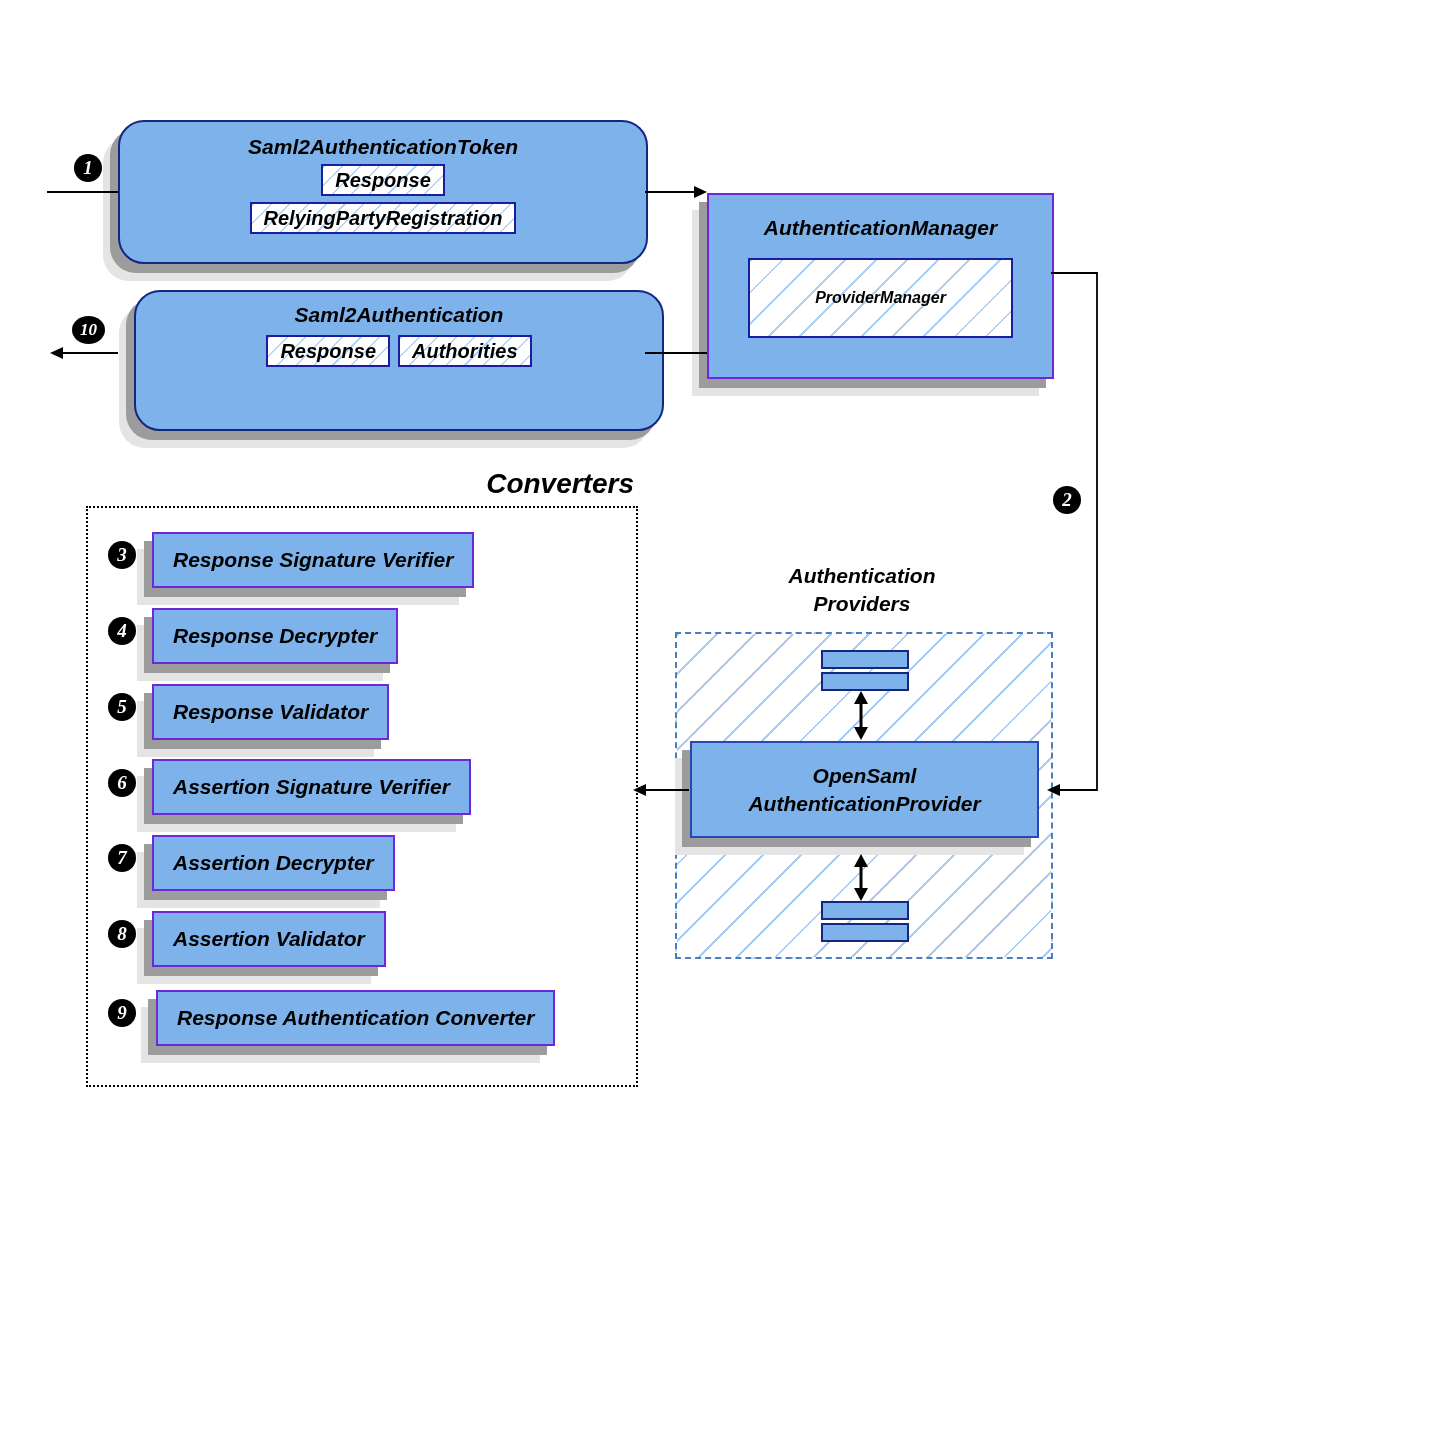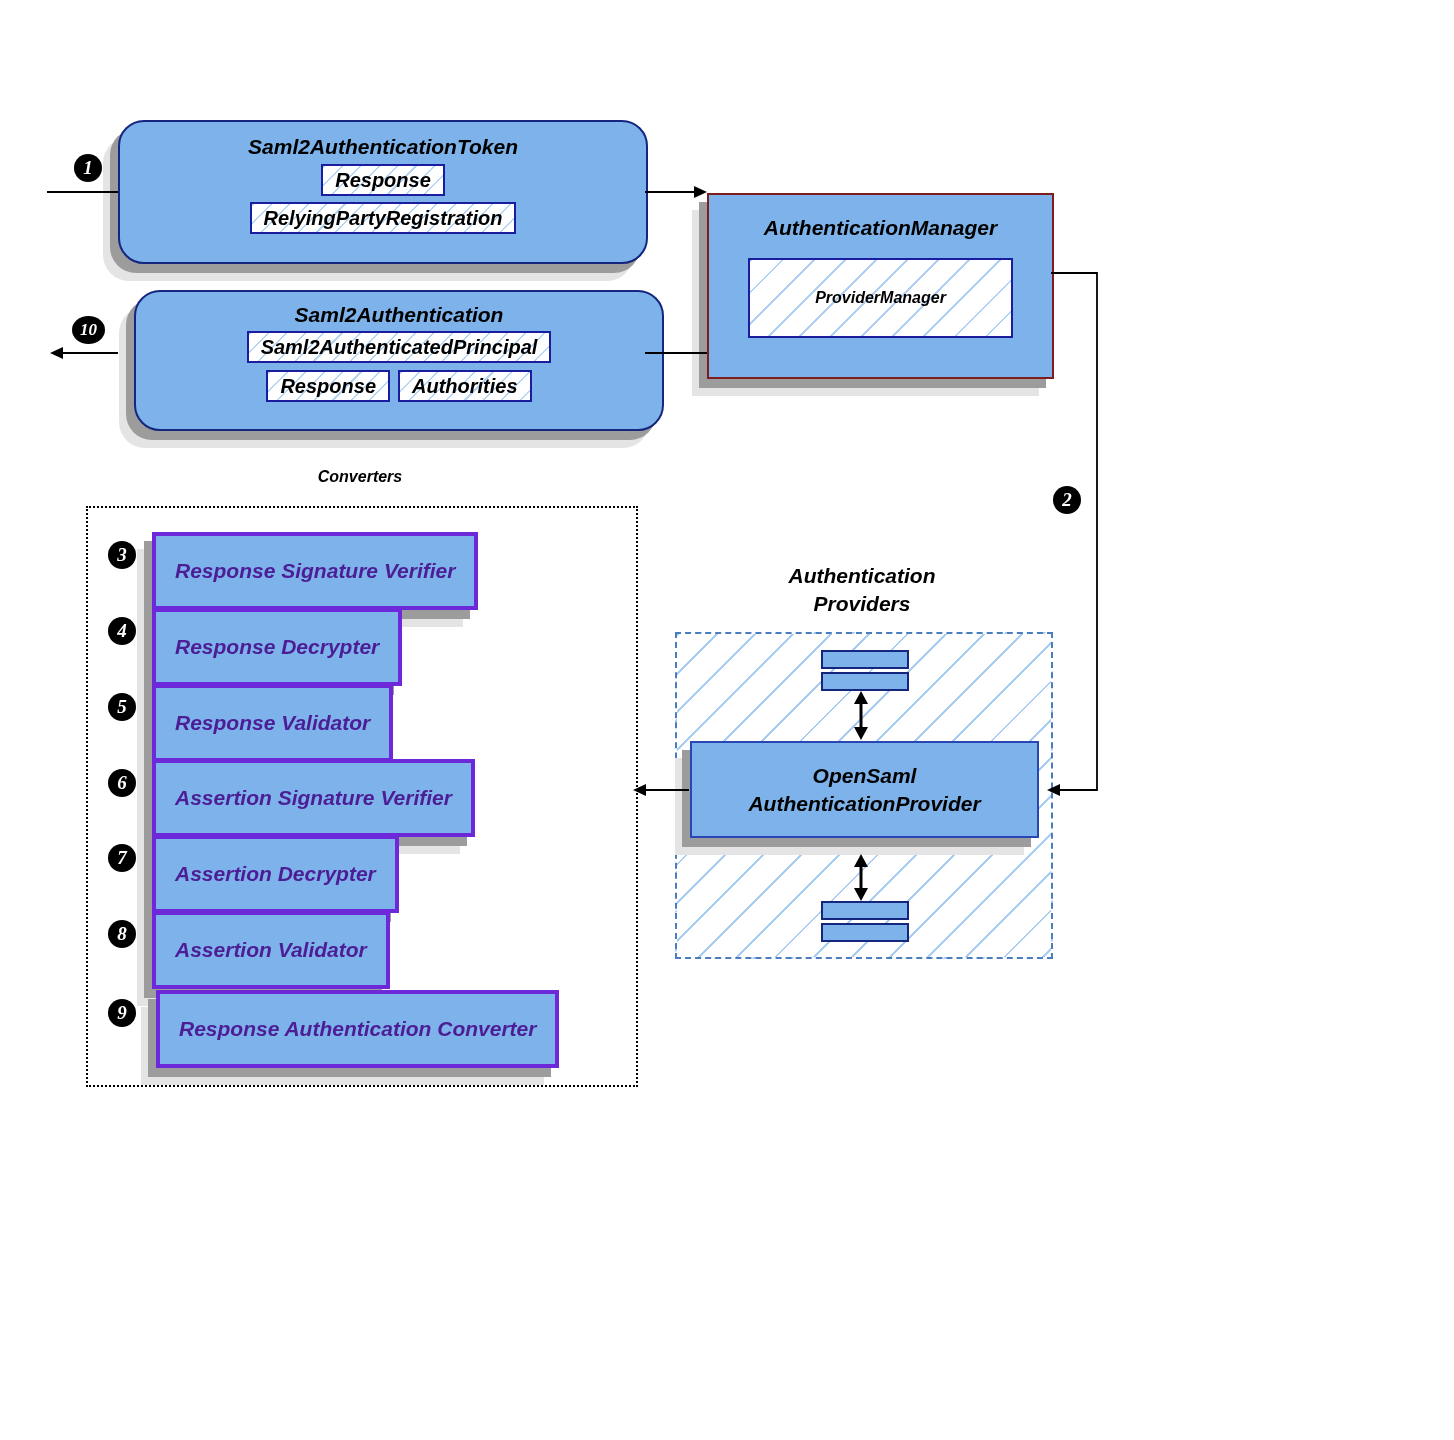--- a/index.html
+++ b/index.html
@@ -4,21 +4,21 @@
 <style>
   html,body{margin:0;padding:0;background:#ffffff;}
   body{width:1454px;height:1440px;position:relative;overflow:hidden;
        font-family:"Liberation Sans",sans-serif;-webkit-font-smoothing:antialiased;}
   #canvas{position:absolute;left:0;top:0;width:1454px;height:1440px;background:#ffffff;font-style:italic;}
 
   
   .shadow2{box-shadow:-8px 9px 0 #9c9c9c,-15px 17px 0 #e4e4e4;}
   .round-node{position:absolute;background:#7db3ea;border:2px solid #15267e;border-radius:26px;
               text-align:center;color:#000;}
-  .rect-node{position:absolute;background:#7db3ea;border:2px solid #7f1d1d;text-align:center;color:#000;}
+  .rect-node{position:absolute;background:#7db3ea;border:2px solid #6d28d9;text-align:center;color:#000;}
   .node-title{font-weight:bold;font-size:21px;line-height:26px;}
   .chip{display:inline-block;border:2px solid #1a1d9e;background-color:#ffffff;
         background-image:repeating-linear-gradient(135deg,rgba(122,178,235,0.55) 0px,rgba(122,178,235,0.55) 1.5px,transparent 1.5px,transparent 13px);
         font-weight:bold;font-size:20px;line-height:28px;padding:0 12px;color:#000;}
   .badge{position:absolute;background:#000;color:#fff;border-radius:50%;
          font-family:"Liberation Serif",serif;font-weight:bold;font-size:19px;
          width:28px;height:28px;line-height:28px;text-align:center;}
   .hatch-big{background-color:#ffffff;
         background-image:repeating-linear-gradient(135deg,rgba(122,178,235,0.65) 0px,rgba(122,178,235,0.65) 2px,transparent 2px,transparent 27px);}
 
@@ -28,26 +28,26 @@
   
   #manager-node{left:707px;top:193px;width:343px;height:162px;padding-top:20px;}
   #manager-chip{position:absolute;left:39px;top:63px;width:261px;height:76px;
         border:2px solid #1a1d9e;background-color:#fff;
         background-image:repeating-linear-gradient(135deg,rgba(122,178,235,0.6) 0px,rgba(122,178,235,0.6) 2px,transparent 2px,transparent 22px);
         font-weight:bold;font-size:16px;display:flex;align-items:center;justify-content:center;}
   
   #auth-node{left:118px;top:290px;width:526px;height:127px;padding-top:10px;margin-left:16px;}
   #auth-node .row{margin-top:7px;display:flex;justify-content:center;gap:8px;}
   
-  #converters-title{position:absolute;left:86px;top:468px;width:548px;text-align:center;
-        font-weight:bold;font-size:16px;color:#000;}
+  #converters-title{position:absolute;left:86px;top:468px;width:548px;text-align:right;
+        font-weight:bold;font-size:28px;color:#000;}
   #converters-box{position:absolute;left:86px;top:506px;width:548px;height:577px;
         border:2px dotted #000;}
-  .conv-item{position:absolute;background:#7db3ea;border:4px solid #6d28d9;height:44px;
-        line-height:44px;padding:13px 19px;font-weight:bold;font-size:21px;white-space:nowrap;color:#4c1d95;}
+  .conv-item{position:absolute;background:#7db3ea;border:2px solid #6d28d9;height:44px;
+        line-height:44px;padding:4px 19px;font-weight:bold;font-size:21px;white-space:nowrap;color:#000000;}
   .conv-badge{position:absolute;}
   
   #providers-title{position:absolute;left:675px;top:562px;width:374px;text-align:center;
         font-weight:bold;font-size:21px;line-height:28px;color:#000;}
   #providers-box{position:absolute;left:675px;top:632px;width:374px;height:323px;
         border:2px dashed #4a7cc0;}
   .mini-bar{position:absolute;width:84px;height:15px;background:#7db3ea;border:2px solid #15267e;}
   #opensaml-node{left:690px;top:741px;width:345px;height:93px;border:2px solid #2846b4;
         display:flex;flex-direction:column;align-items:center;justify-content:center;}
   #opensaml-node .node-title{line-height:28px;text-align:right;}
@@ -69,23 +69,20 @@
   <div class="badge" style="left:74px;top:154px;">1</div>
 
   <div id="manager-node" class="rect-node shadow2">
     <div class="node-title">AuthenticationManager</div>
     <div id="manager-chip">ProviderManager</div>
   </div>
   <div class="badge" style="left:1053px;top:486px;">2</div>
 
   <div id="auth-node" class="round-node shadow2">
     <div class="node-title">Saml2Authentication</div>
-    <div style="margin-top:3px;">
-      <span class="chip">Saml2AuthenticatedPrincipal</span>
-    </div>
     <div class="row">
       <span class="chip">Response</span>
       <span class="chip">Authorities</span>
     </div>
   </div>
   <div class="badge" style="left:72px;top:316px;width:33px;font-size:17px;">10</div>
 
   <div id="converters-title">Converters</div>
   <div id="converters-box">
     <div class="badge conv-badge" style="left: 20px; top: 33px; transform: none;">3</div>

